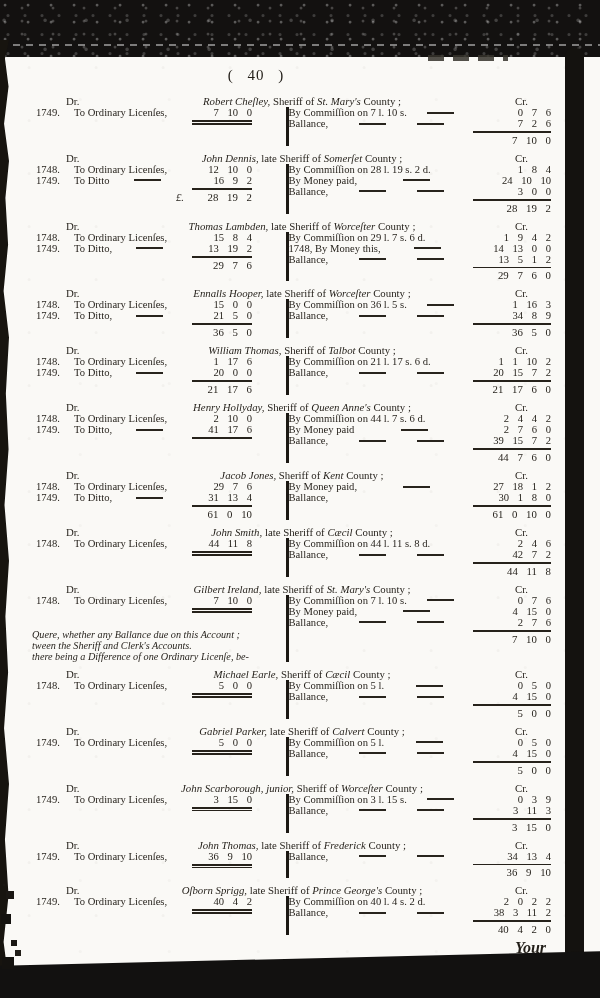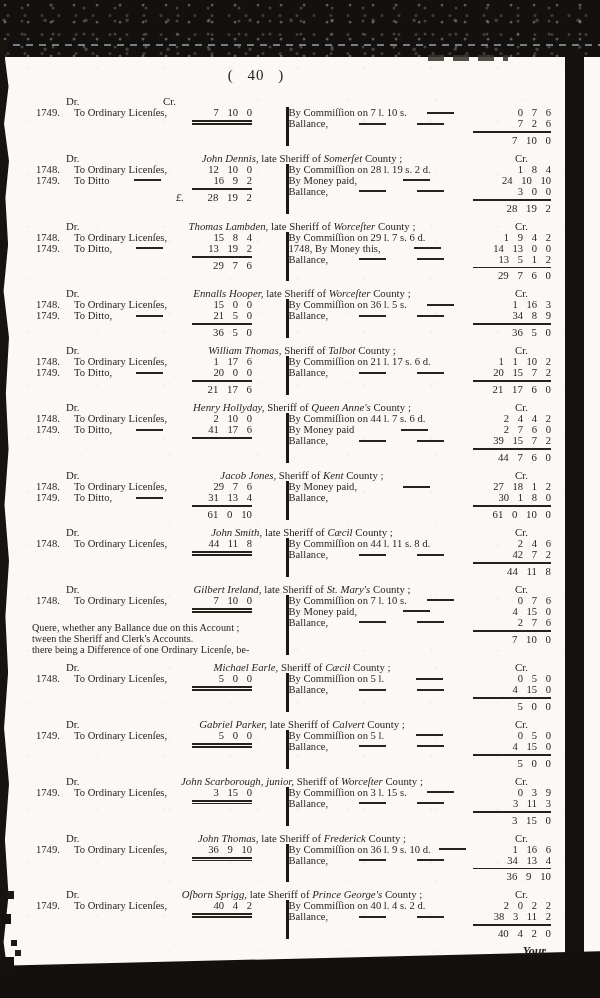--- a/index.html
+++ b/index.html
@@ -65,46 +65,47 @@
   .yr{width:64px;padding-left:26px;box-sizing:border-box;flex:none;}
   .dlbl,.clbl{white-space:nowrap;flex:none;}
   .fill{flex:1 1 0;min-width:0;display:flex;justify-content:space-evenly;align-items:center;}
   .dash{width:27px;height:2px;background:#28241d;flex:none;}
   .amt{word-spacing:6px;white-space:nowrap;}
   .damt{width:66px;text-align:right;margin-right:34px;flex:none;}
   .drule{width:60px;height:2px;background:#26221b;margin:2px 34px 1px auto;}
   .drule2{height:1.6px;margin-top:1px;margin-bottom:2px;}
   .dtrow{display:flex;justify-content:flex-end;line-height:12px;font-size:10.8px;}
   .pfx{margin-right:2px;font-style:italic;flex:none;}
-  .note{margin:9px 0 0 22px;font-size:10.2px;line-height:11.2px;white-space:nowrap;}
+  .note{margin:16px 0 0 22px;font-style:italic;font-size:10.2px;line-height:11.2px;white-space:nowrap;}
   .camt{width:76px;text-align:right;flex:none;}
   .crow{justify-content:flex-start;}
   .crule{width:78px;height:1.8px;background:#26221b;margin:2px 0 1px auto;}
   .ctrow{display:flex;justify-content:flex-end;line-height:12px;font-size:10.8px;}
-  .catchword{text-align:right;padding-right:16px;font-size:12px;font-style:italic;font-weight:bold;line-height:13px;}
+  .catchword{text-align:right;padding-right:16px;font-size:16px;font-style:italic;font-weight:bold;line-height:13px;}
 </style>
 </head>
 <body>
 
 <div class="art-top">
   <div class="art-top-scratch"></div>
 </div>
 <div class="art-left"></div>
 <div class="art-right"></div>
 <div class="art-bottom"></div>
 <div class="art-dashes"></div>
 <div class="art-specks"></div>
 <div class="paper-noise"></div>
 
 <div class="content">
   <div class="folio">( 40 )</div>
   <div id="entries">
       <div class="entry">
         <div class="hline">
           <span class="drh">Dr.</span>
+          <span class="hcenter"><span class="it">Robert Cheſley,</span> <span>Sheriff of</span> <span class="it">St. Mary's</span> <span>County ;</span></span>
           <span class="crh">Cr.</span>
         </div>
         <div class="ebody">
           <div class="lcol">
             <div class="drow">
               <span class="yr">1749.</span>
               <span class="dlbl">To Ordinary Licenſes,</span>
               <span class="fill"></span>
               <span class="amt damt">7 10 0</span>
             </div>
@@ -677,27 +678,20 @@
               <span class="dlbl">To Ordinary Licenſes,</span>
               <span class="fill"></span>
               <span class="amt damt">36 9 10</span>
             </div>
             <div class="drule"></div>
             <div class="drule drule2"></div>
           </div>
           <div class="vdiv"></div>
           <div class="rcol">
             <div class="crow">
-              <span class="clbl">By Commiſſion on 36 l. 9 s. 10 d.</span>
-              <span class="fill">
-                <span class="dash"></span>
-              </span>
-              <span class="amt camt">1 16 6</span>
-            </div>
-            <div class="crow">
               <span class="clbl">Ballance,</span>
               <span class="fill">
                 <span class="dash"></span>
                 <span class="dash"></span>
               </span>
               <span class="amt camt">34 13 4</span>
             </div>
             <div class="crule"></div>
             <div class="ctrow">
               <span class="amt camt">36 9 10</span>

